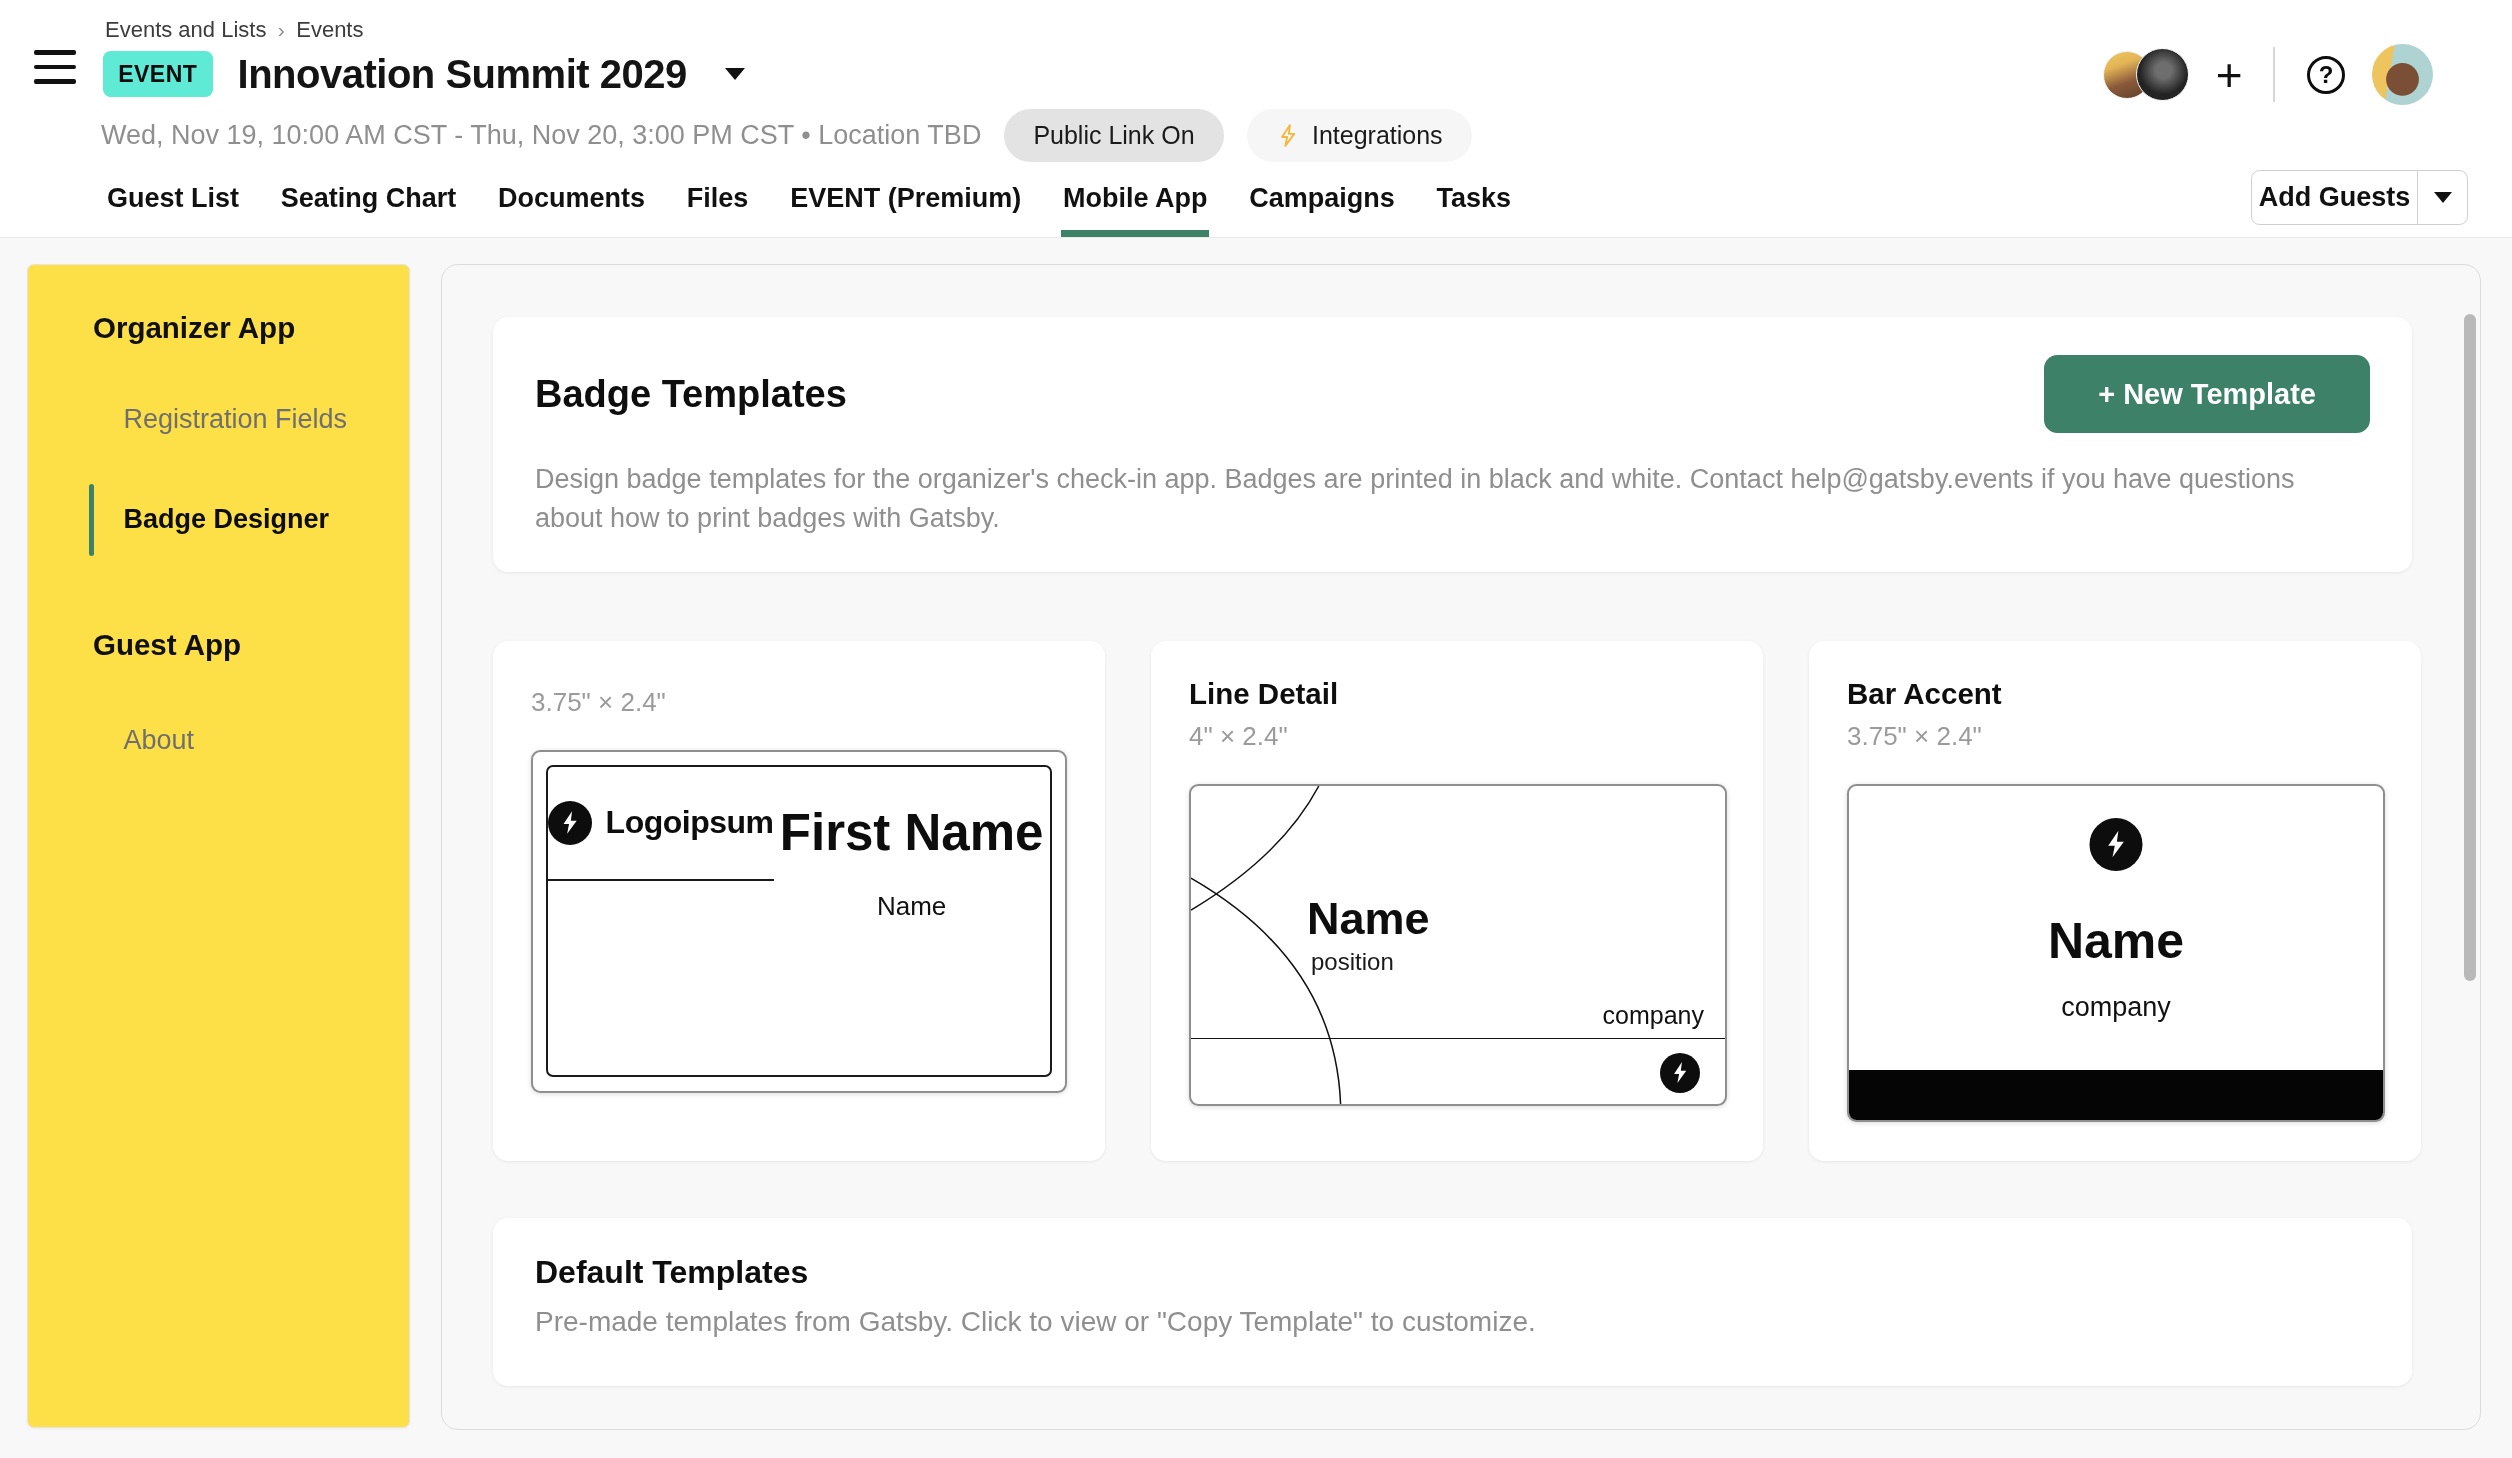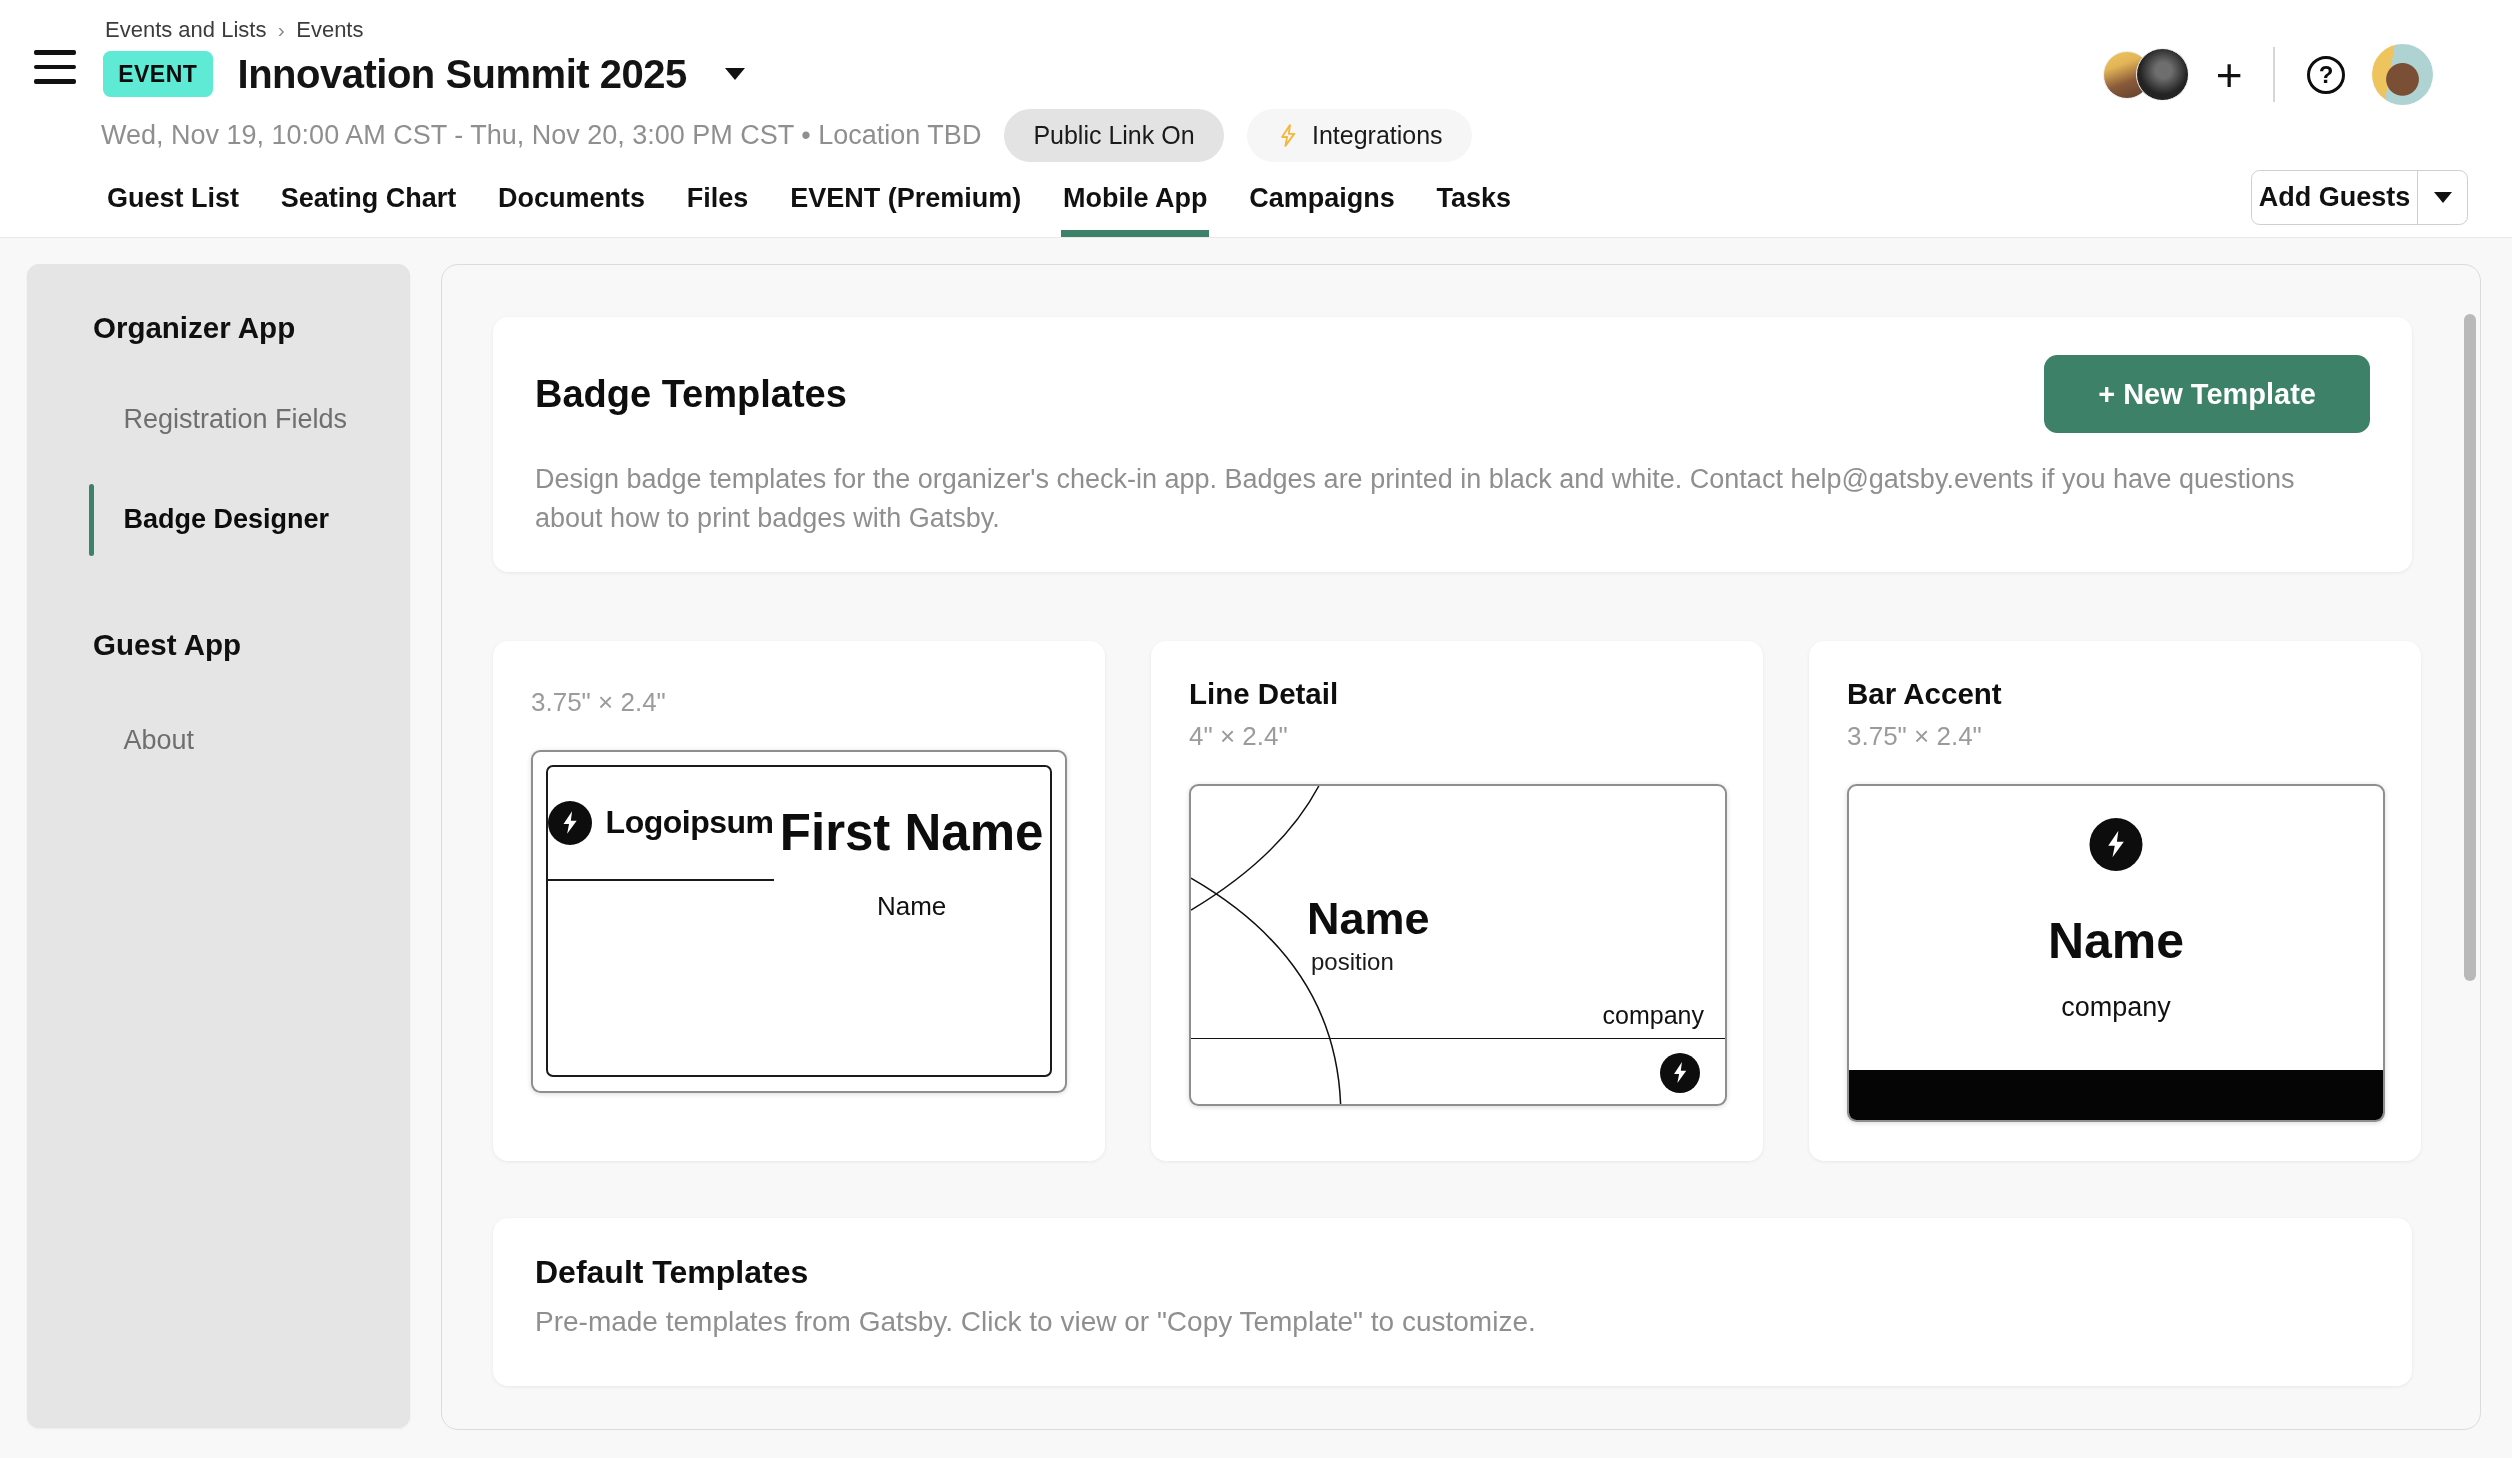--- a/index.html
+++ b/index.html
@@ -33,21 +33,21 @@
   .help-btn { width:38px; height:38px; border:3.3px solid #0d0d0d; border-radius:50%; display:flex; align-items:center; justify-content:center; font-size:24px; font-weight:bold; color:#0d0d0d; margin-left:32px; cursor:pointer; }
   .avatar.a3 { width:61px; height:61px; margin-left:27px;
      background-image:radial-gradient(circle at 50% 58%, #7a4f35 0 34%, rgba(0,0,0,0) 36%),
                       linear-gradient(100deg,#eec45f 0 32%, #aed3d2 32% 100%); }
   .add-guests { position:absolute; right:44px; top:170px; width:217px; height:55px; background:#fff; border:1.9px solid #cfcfcf; border-radius:8.6px; display:flex; align-items:stretch; cursor:pointer; }
   .add-guests .label { flex:1; display:flex; align-items:center; justify-content:center; font-size:27px; font-weight:bold; color:#111; }
   .add-guests .caret-seg { width:50px; border-left:1.9px solid #cfcfcf; display:flex; align-items:center; justify-content:center; }
   .caret-down { width:0; height:0; border-left:9.5px solid transparent; border-right:9.5px solid transparent; border-top:11.4px solid #111; }
 
   
-  .sidebar { position:absolute; left:27px; top:264px; width:383px; height:1164px; background:#e5e5e5; border:1.4px solid #e4e4e4; border-radius:12px; box-shadow:0 1px 2.9px rgba(0,0,0,.05); padding:46px 29px 0 65px; }
+  .sidebar { position:absolute; left:27px; top:264px; width:383px; height:1164px; background:#fde047; border:1.4px solid #e4e4e4; border-radius:7px; box-shadow:0 1px 2.9px rgba(0,0,0,.05); padding:46px 29px 0 65px; }
   .sb-section-title { font-size:29.5px; font-weight:bold; color:#101010; }
   .sb-item { position:relative; margin-left:30.5px; font-size:27px; color:#6f6f6f; cursor:pointer; }
   .sb-item.active { color:#0d0d0d; font-weight:bold; }
   .sb-item .bar { position:absolute; left:-35px; top:50%; transform:translateY(-50%); width:5.7px; height:72px; background:#3D8168; border-radius:2.9px; }
   .mt-sec1 { margin-top:0; }
   .mt-item1 { margin-top:59px; }
   .mt-item2 { margin-top:69px; }
   .mt-sec2 { margin-top:93px; }
   .mt-item3 { margin-top:63px; }
 
@@ -113,21 +113,21 @@
     </div>
 
   <nav class="breadcrumb">
     <span>Events and Lists</span>
     <span class="sep">›</span>
     <span>Events</span>
   </nav>
 
   <div class="event-row">
     <span class="event-badge">EVENT</span>
-    <span class="event-title">Innovation Summit 2025</span>
+    <span class="event-title">Innovation Summit 2029</span>
     <span class="title-caret"></span>
   </div>
 
   <div class="date-row">
     <span class="date-text">Wed, Nov 19, 10:00 AM CST - Thu, Nov 20, 3:00 PM CST • Location TBD</span>
     <span class="pill gray">Public Link On</span>
     <span class="pill light">
       <svg class="bolt-yellow" viewBox="0 0 24 24">
           <path d="M13.4 2 L5.8 13.4 L10.7 13.4 L9.0 22 L17.5 10.4 L12.3 10.4 Z" fill="none" stroke="#F6B73C" stroke-width="1.8" stroke-linejoin="round"></path>
         </svg>

